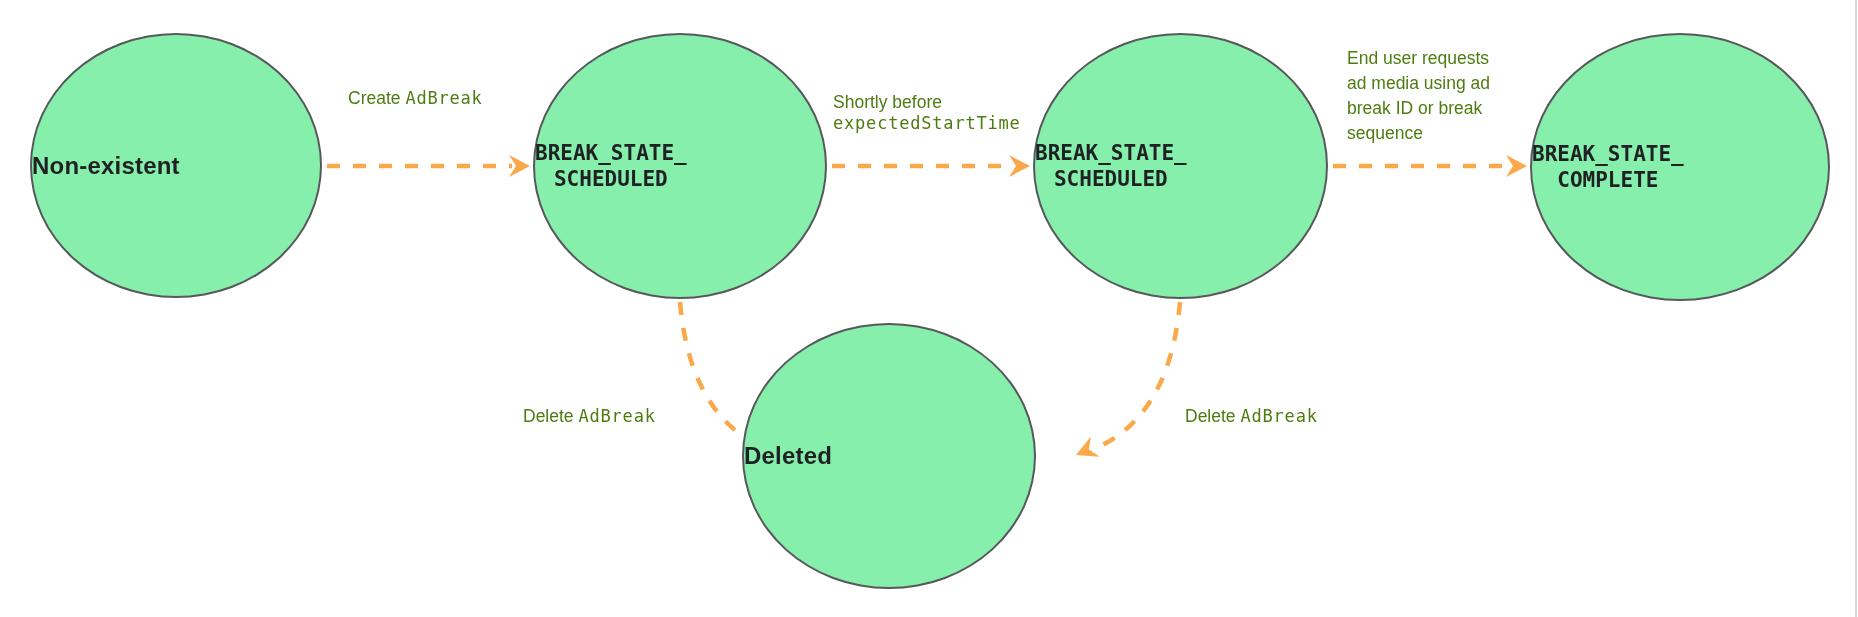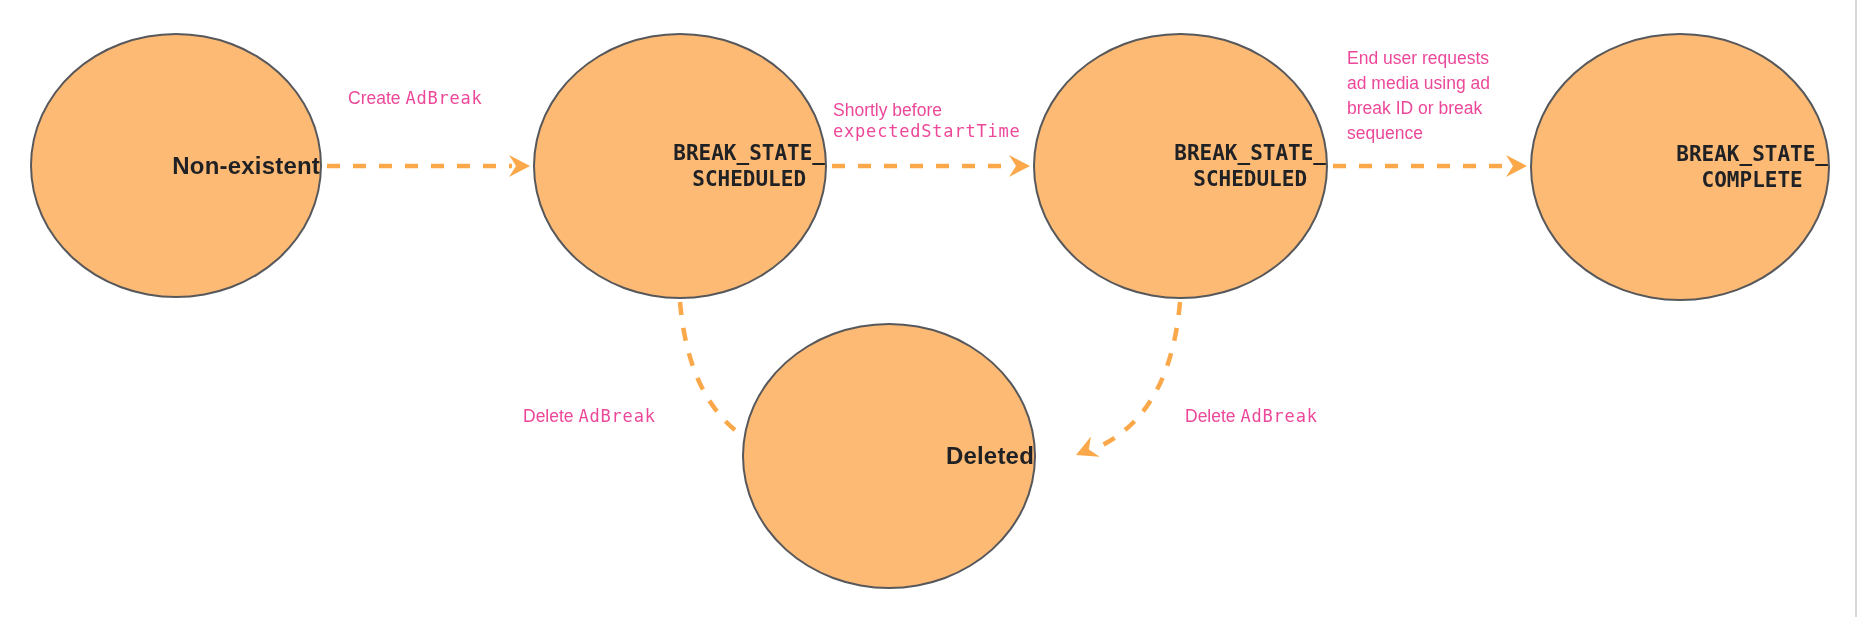--- a/index.html
+++ b/index.html
@@ -9,56 +9,56 @@
     position:relative;
     overflow:hidden;
     font-family:"Liberation Sans", sans-serif;
     color:#1f2124;
   }
   .diagram{position:absolute;left:0;top:0;width:1858px;height:617px;}
   svg.edges{position:absolute;left:0;top:0;width:1858px;height:617px;}
 
   .node{
     position:absolute;
-    background:#fdba74;
+    background:#86efac;
     border:2px solid #57585b;
     border-radius:50%;
     box-sizing:border-box;
     display:flex;
     align-items:center;
-    justify-content:flex-end;
+    justify-content:flex-start;
     text-align:center;
   }
   .node .sans-label{
     font-family:"Liberation Sans", sans-serif;
     font-weight:bold;
     font-size:24px;
     letter-spacing:.2px;
   }
   .node .mono-label{
     font-family:"DejaVu Sans Mono", monospace;
     font-weight:bold;
     font-size:21px;
     line-height:26px;
     white-space:pre;
   }
 
   .edge-label{
     position:absolute;
     font-size:17.5px;
     line-height:21px;
-    color:#ec4899;
+    color:#4d7c0f;
   }
   .edge-label .code{
     font-family:"DejaVu Sans Mono", monospace;
     font-size:17px;
     letter-spacing:.8px;
   }
   .label-create{left:348px;top:88px;width:170px;text-align:left;}
-  .label-shortly{left:833px;top:100px;}
+  .label-shortly{left:833px;top:92px;}
   .label-enduser{left:1347px;top:46px;line-height:25px;}
   .label-delete-left{left:523px;top:406px;}
   .label-delete-right{left:1185px;top:406px;}
 
   .page-edge{
     position:absolute;
     right:1px;top:0;
     width:2px;height:617px;
     background:#d8d8d8;
   }

